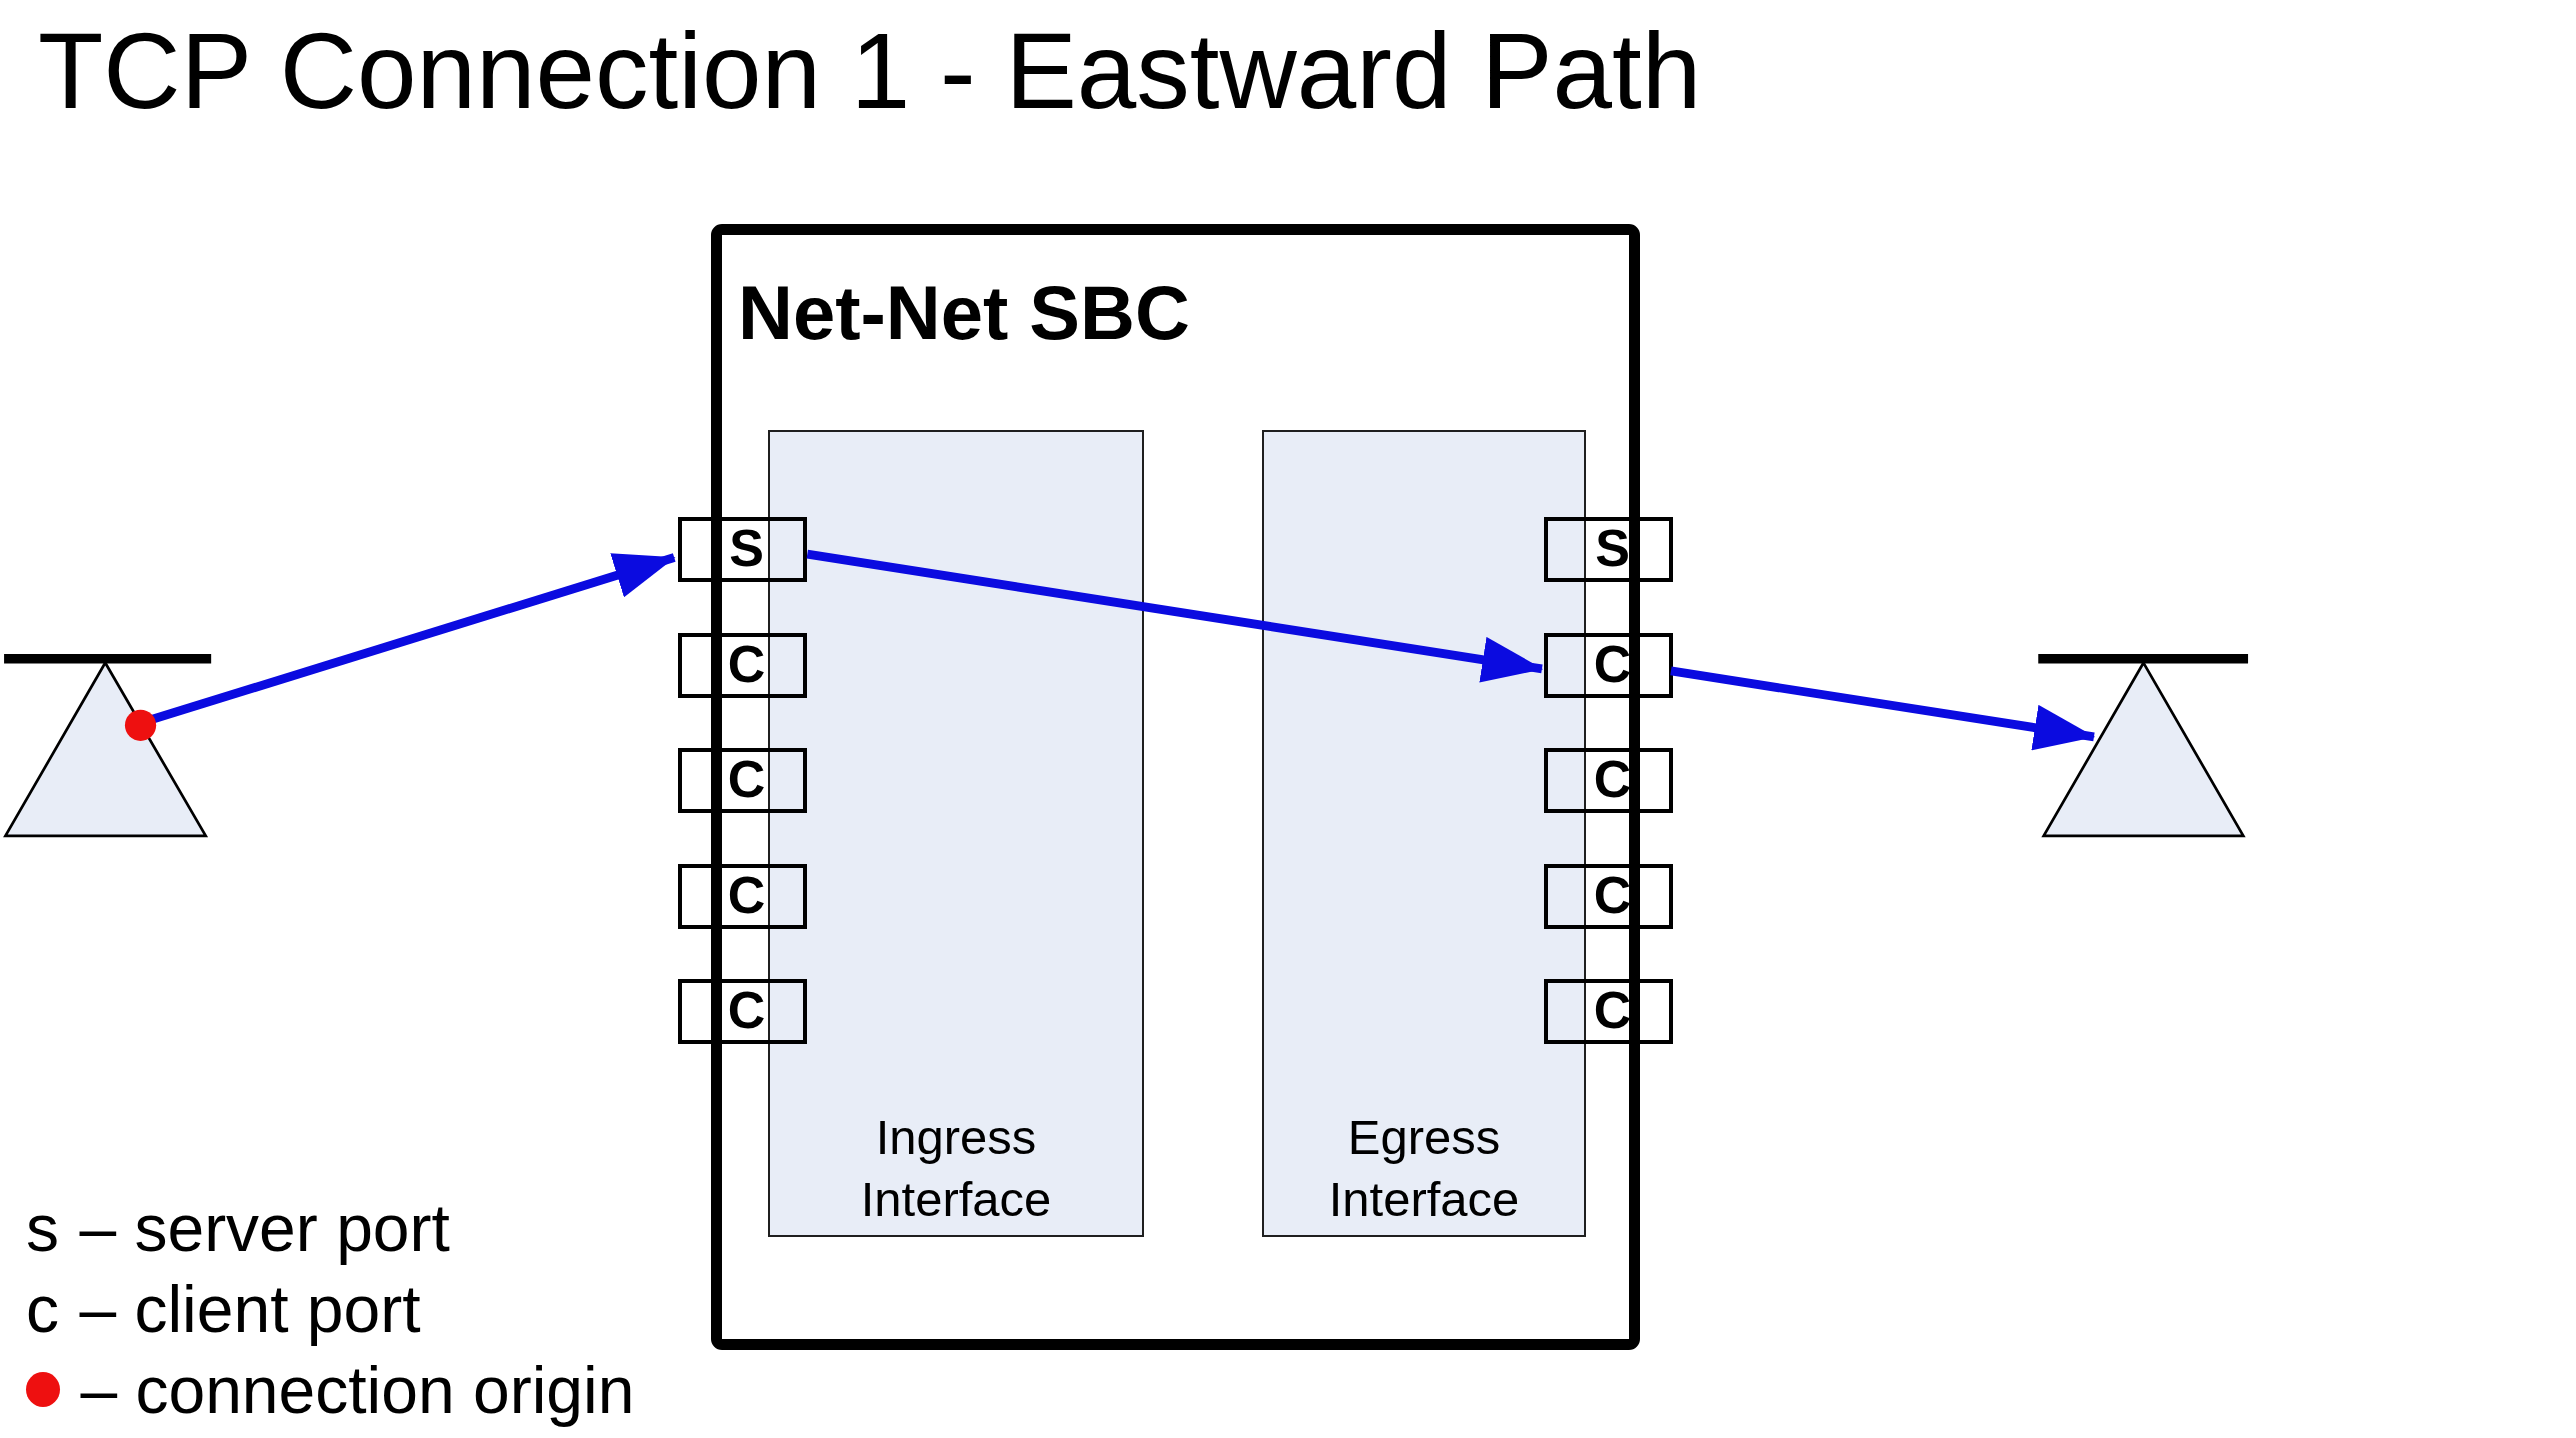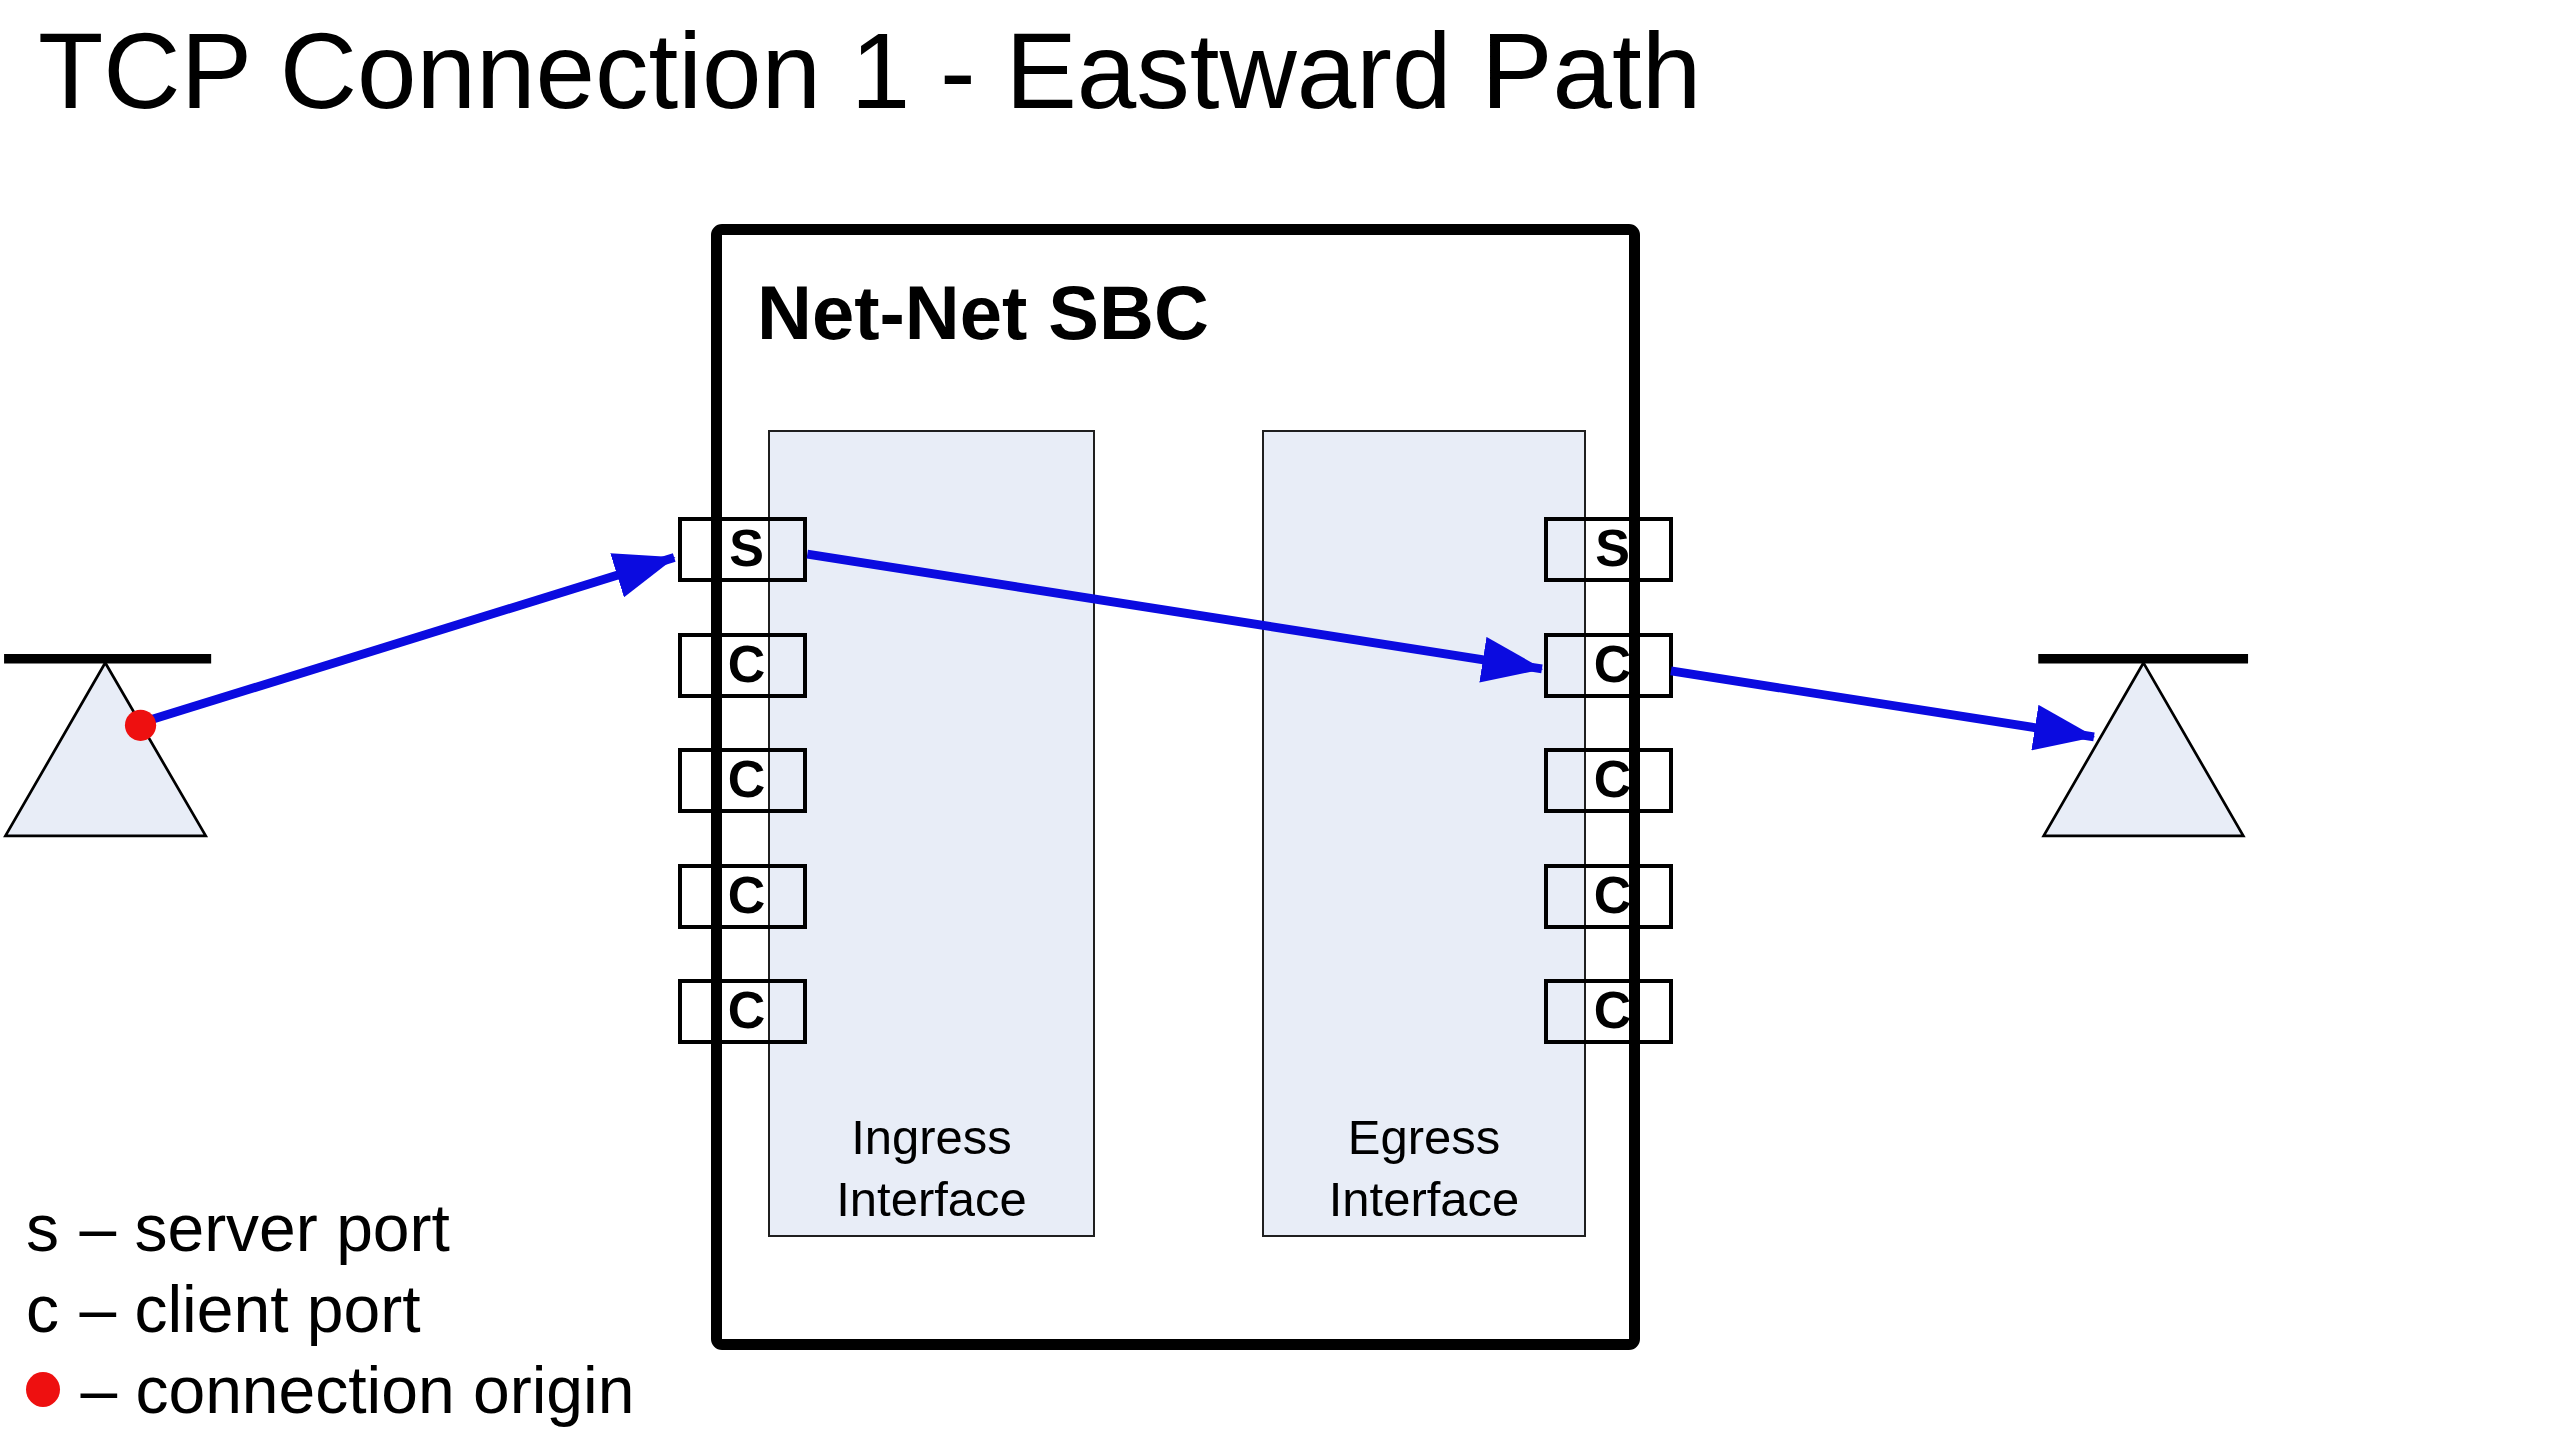--- a/index.html
+++ b/index.html
@@ -30,29 +30,29 @@
   .endpoint-triangle{fill:var(--panel-fill);stroke:#000;stroke-width:4;}
   .blue-path{stroke:var(--path-blue);stroke-width:13;fill:none;}
   .arrowhead{fill:var(--path-blue);}
   .origin-dot{fill:var(--origin-red);}
   .sbc{
     position:absolute;left:711px;top:224px;width:929px;height:1126px;
     border:11.5px solid #000;border-radius:11px;background:transparent;
     z-index:5;
   }
   .sbc-label{
-    position:absolute;left:35px;top:34px;
+    position:absolute;left:16px;top:34px;
     font-size:76px;font-weight:bold;white-space:nowrap;
   }
   .iface{
     position:absolute;top:430px;height:807px;
     background:var(--panel-fill);border:2px solid #1f1f1f;
     z-index:6;
   }
-  .iface.ingress{left:768px;width:327px;padding-left:11px;}
+  .iface.ingress{left:768px;width:376px;padding-left:11px;}
   .iface.egress{left:1262px;width:324px;}
   .iface-label{
     position:absolute;bottom:5.4px;left:0;width:100%;
     text-align:center;font-size:49px;line-height:62px;color:#000;
   }
   .port{
     position:absolute;width:129px;height:65px;
     border:4.1px solid #000;background:transparent;
     z-index:20;
   }

